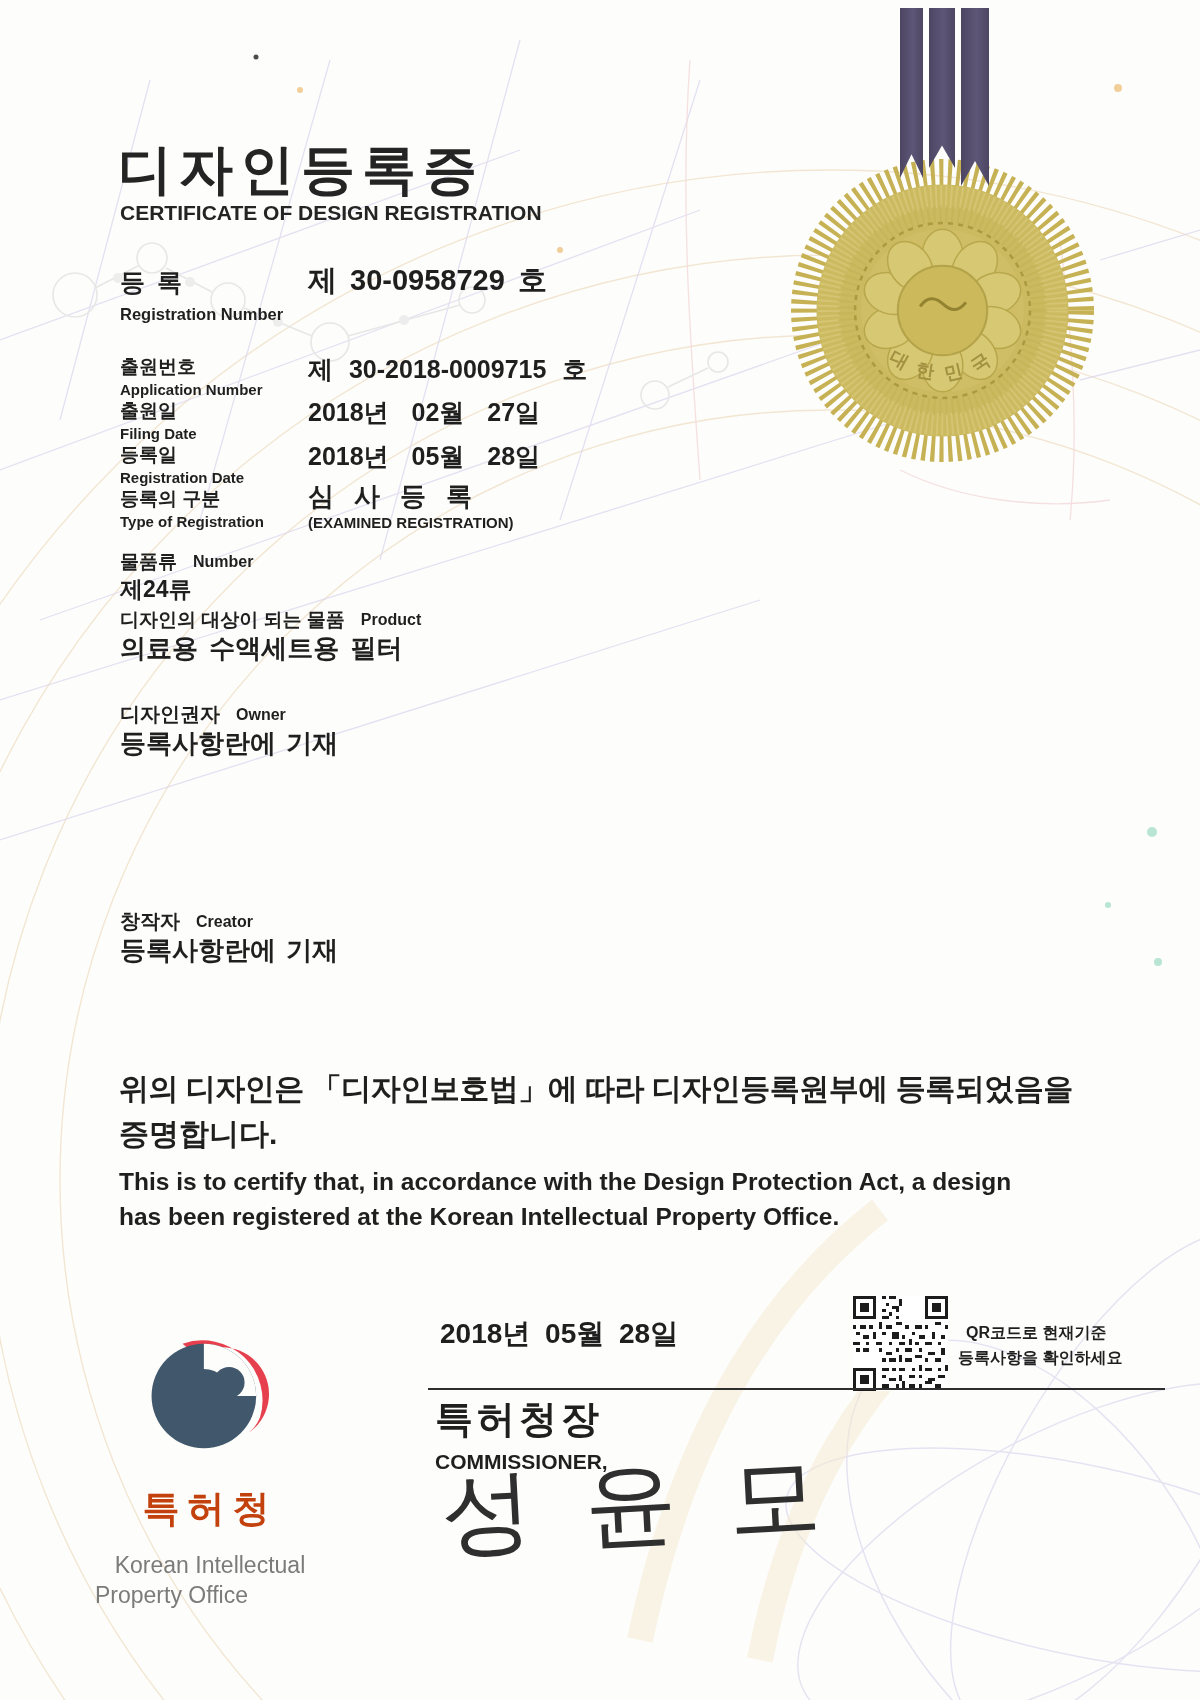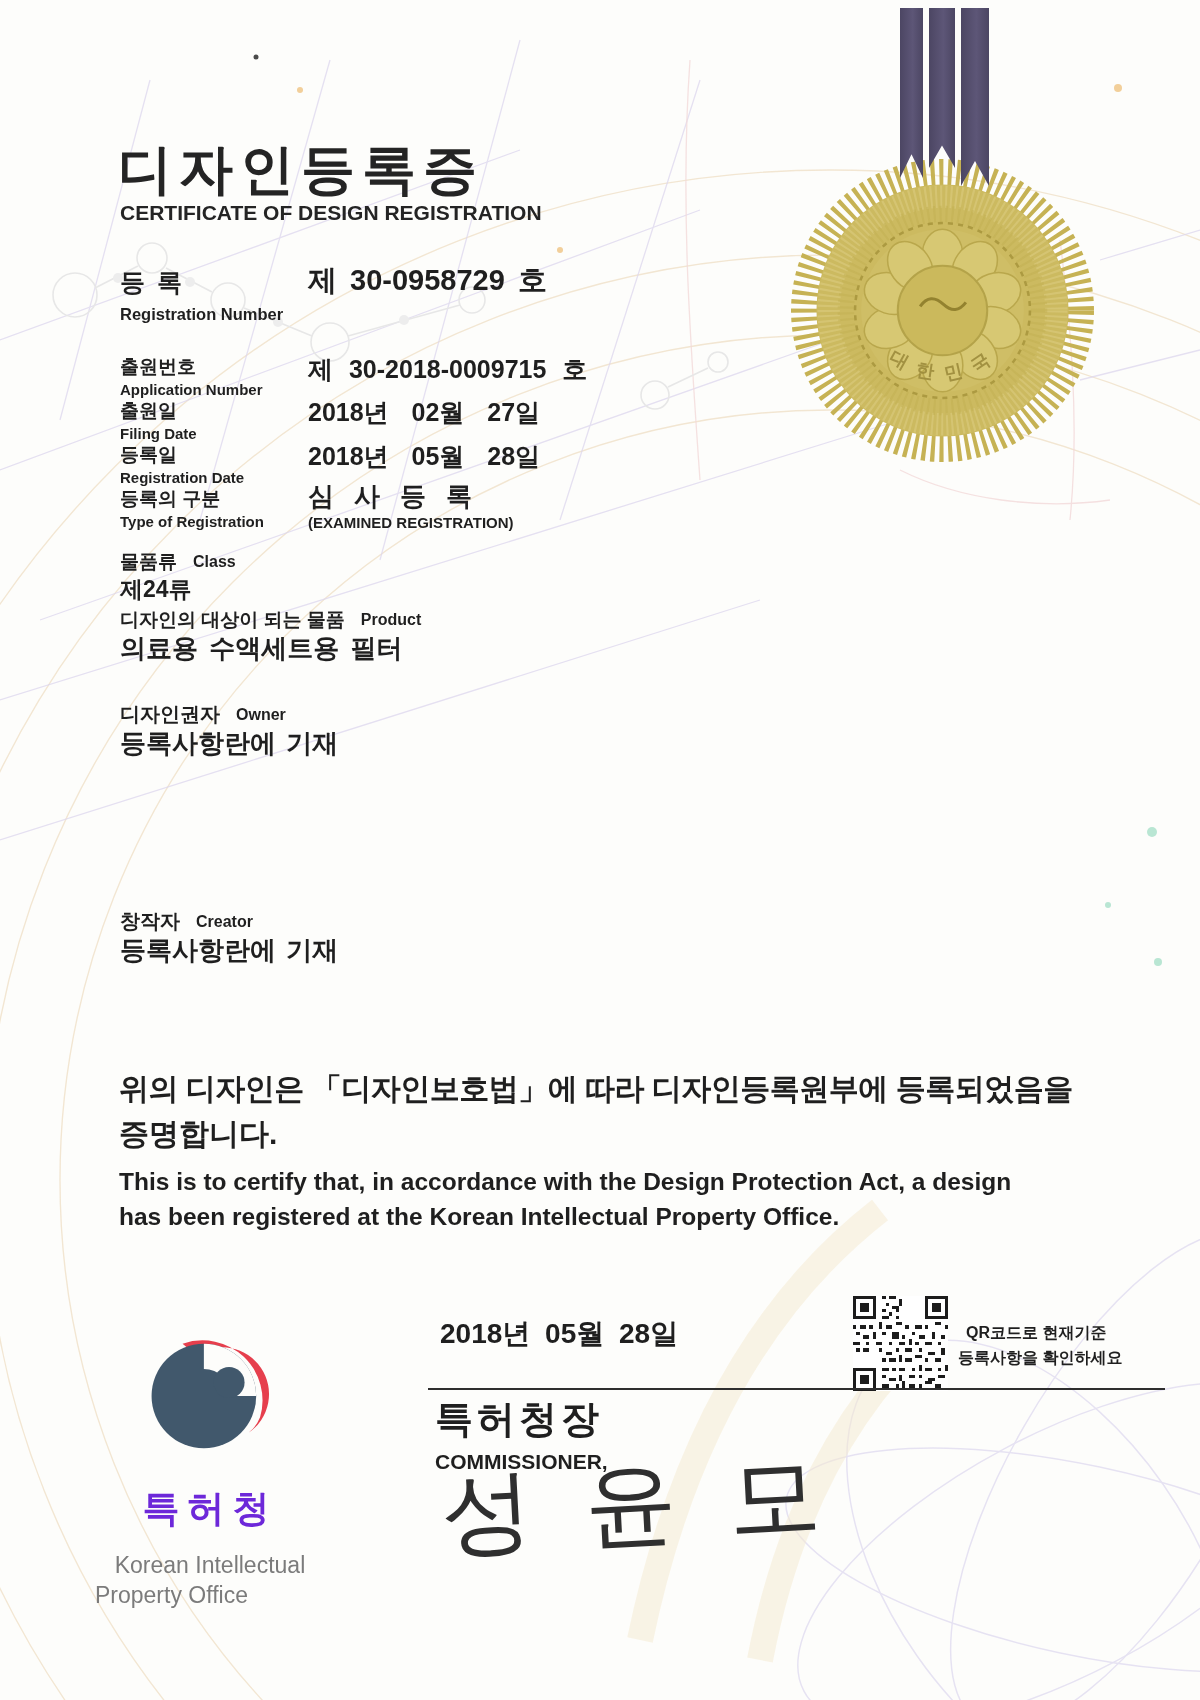--- a/index.html
+++ b/index.html
@@ -12,21 +12,21 @@
   .title-en{left:120px;top:201px;font-size:21px;font-weight:700;color:#242424}
   .lab-ko{font-size:19px;font-weight:700}
   .lab-en{font-size:15px;font-weight:700}
   .val{font-size:25px;font-weight:700;word-spacing:9px}
   .inline-lab{position:absolute;display:flex;align-items:center;gap:16px;white-space:nowrap}
   .sig{left:438px;top:1462px;font-size:92px;font-weight:400;letter-spacing:52px;color:#2f2f2f;
        transform:rotate(-3deg);transform-origin:left top}
   .ribbon{position:absolute;z-index:3;background:linear-gradient(90deg,#4c4663,#5d5677 55%,#4c4663);
           clip-path:polygon(0 0,100% 0,100% 100%,50% 86%,0 100%)}
   .rule{position:absolute;background:#2e2e2e;z-index:2}
-  .gray{color:#6d28d9}
+  .gray{color:#c2410c}
 </style>
 </head>
 <body>
 
 <div class="page">
 
   <svg class="bg" width="1200" height="1700" viewBox="0 0 1200 1700">
     <g stroke="#f0e1c9" fill="none" opacity=".8" stroke-width="1.4">
       <circle cx="830" cy="1180" r="770"></circle>
         <circle cx="830" cy="1180" r="845"></circle>
@@ -144,21 +144,21 @@
   <div class="t fg lab-en" style="left:120px;top:469px">Registration Date</div>
   <div class="t fg val" style="left:308px;top:442px;word-spacing:16px">2018년 05월 28일</div>
 
   <div class="t fg lab-ko" style="left:120px;top:488px">등록의 구분</div>
   <div class="t fg lab-en" style="left:120px;top:513px">Type of Registration</div>
   <div class="t fg" style="left:308px;top:482px;font-size:26px;font-weight:800;letter-spacing:20px">심사등록</div>
   <div class="t fg" style="left:308px;top:514px;font-size:15px;font-weight:700">(EXAMINED REGISTRATION)</div>
 
   <div class="inline-lab fg" style="left:120px;top:549px">
     <span class="lab-ko" style="font-weight:600">물품류</span>
-    <span class="lab-en" style="font-weight:600;font-size:16px">Class</span>
+    <span class="lab-en" style="font-weight:600;font-size:16px">Number</span>
   </div>
   <div class="t fg" style="left:120px;top:576px;font-size:23px;font-weight:800">제24류</div>
 
   <div class="inline-lab fg" style="left:120px;top:607px">
     <span class="lab-ko" style="font-weight:600">디자인의 대상이 되는 물품</span>
     <span class="lab-en" style="font-weight:700;font-size:16px">Product</span>
   </div>
   <div class="t fg" style="left:120px;top:634px;font-size:26px;font-weight:800;word-spacing:4px">의료용 수액세트용 필터</div>
 
   <div class="inline-lab fg" style="left:120px;top:701px">

